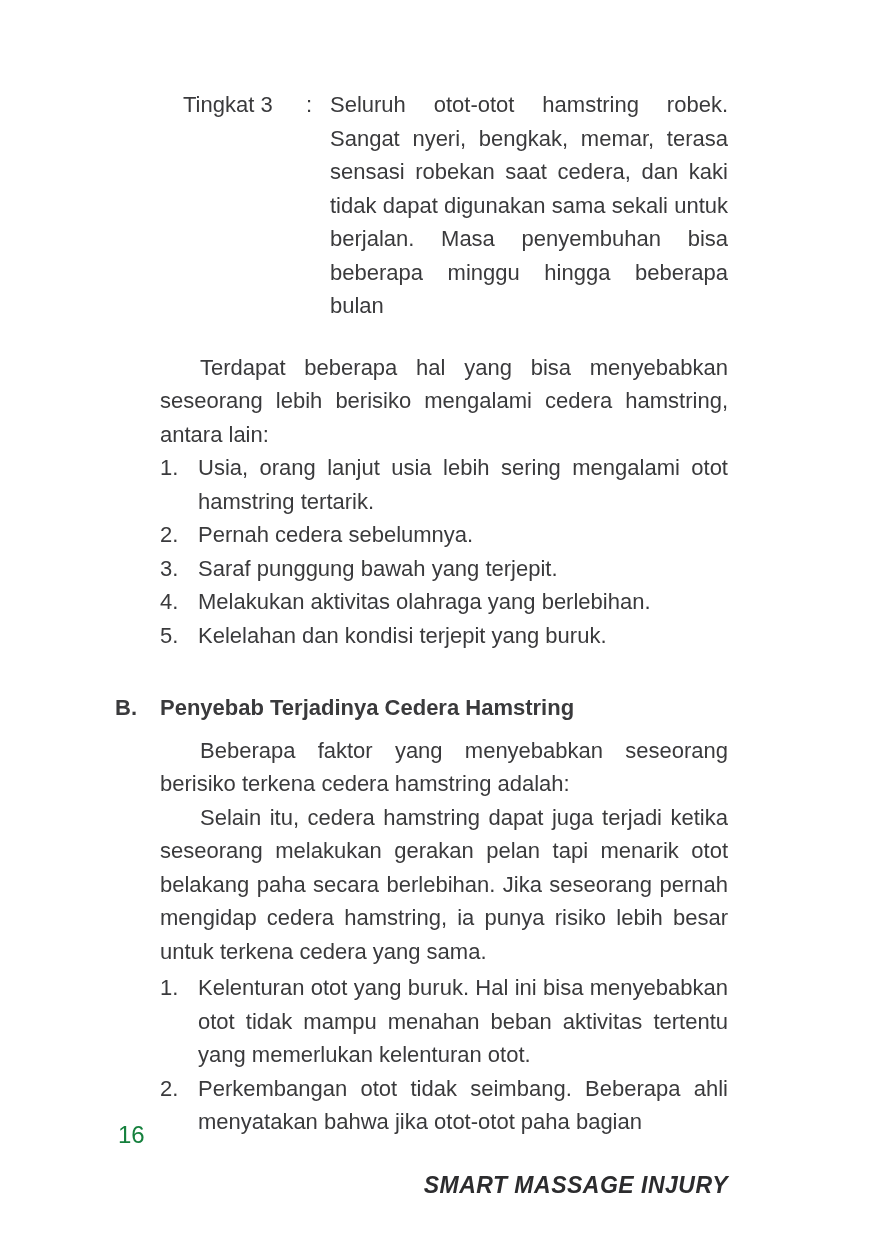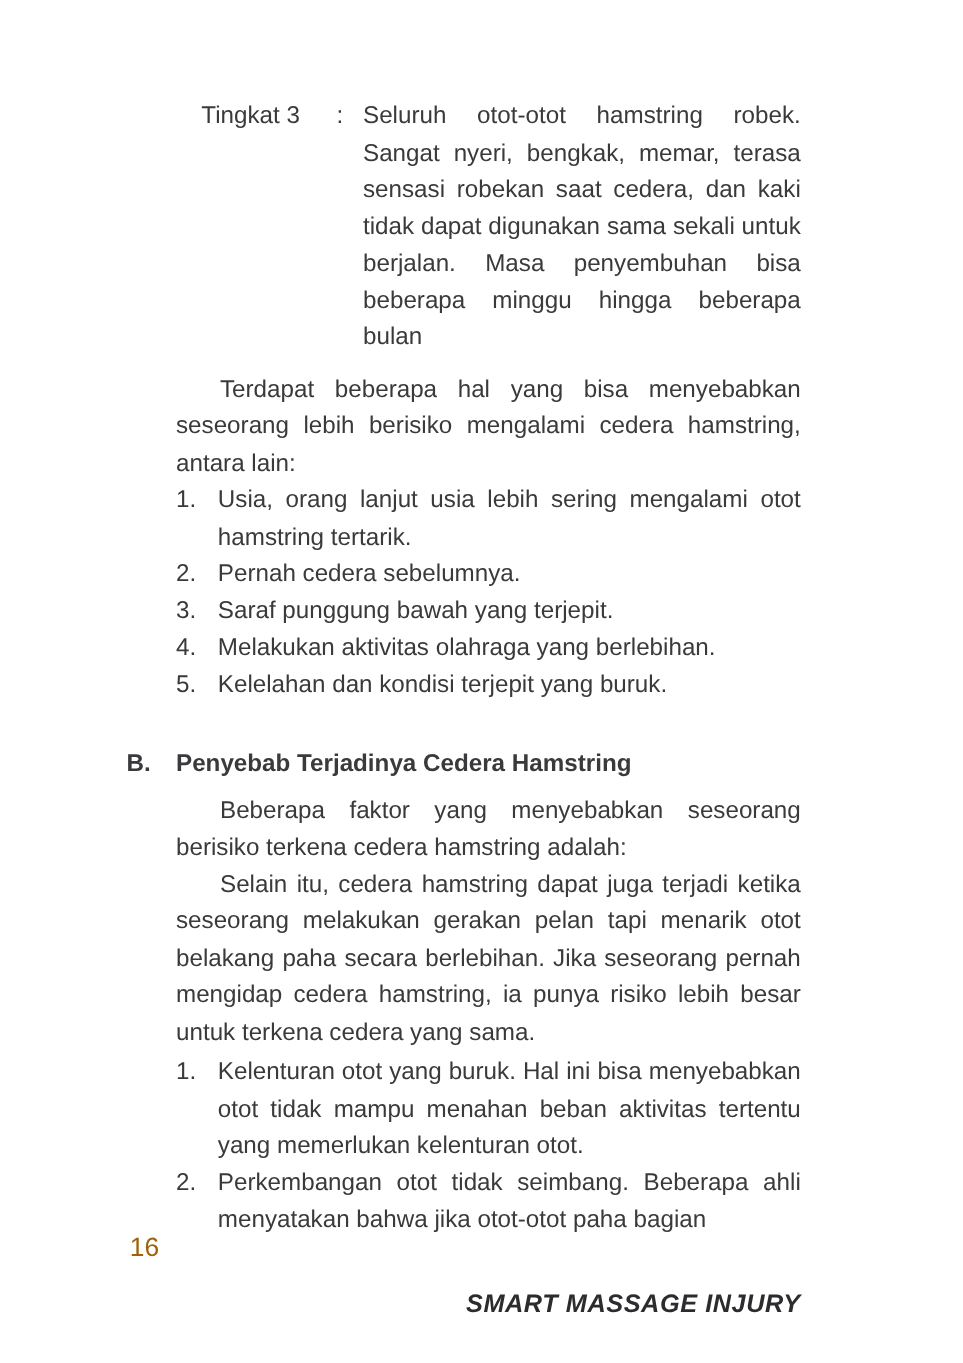--- a/index.html
+++ b/index.html
@@ -40,21 +40,21 @@
   }
   .def-text {
     flex: 1;
     text-align: justify;
   }
   .para {
     margin: 0;
     text-align: justify;
   }
   .indent { text-indent: 40px; }
-  .para-risk-intro { margin-top: 14px; }
+  .para-risk-intro { margin-top: 28px; }
   .para-factor-intro { margin-top: 9px; }
   .olist { margin: 0; }
   .olist-factors { margin-top: 3px; }
   .li { display: flex; }
   .li-num { width: 38px; flex: none; }
   .li-text { flex: 1; text-align: justify; }
   .section-heading {
     display: flex;
     font-weight: bold;
     margin-left: -45px;
@@ -62,21 +62,21 @@
     margin-bottom: 4px;
   }
   .heading-letter { width: 45px; flex: none; }
   .heading-title { flex: 1; }
   .footer-page-number {
     position: absolute;
     left: 118px;
     top: 1118px;
     font-size: 24px;
     line-height: 34px;
-    color: #a16207;
+    color: #15803d;
   }
   .footer-book-title {
     position: absolute;
     right: 147px;
     top: 1168px;
     font-size: 23px;
     line-height: 34px;
     font-style: italic;
     font-weight: bold;
     letter-spacing: 0.5px;

